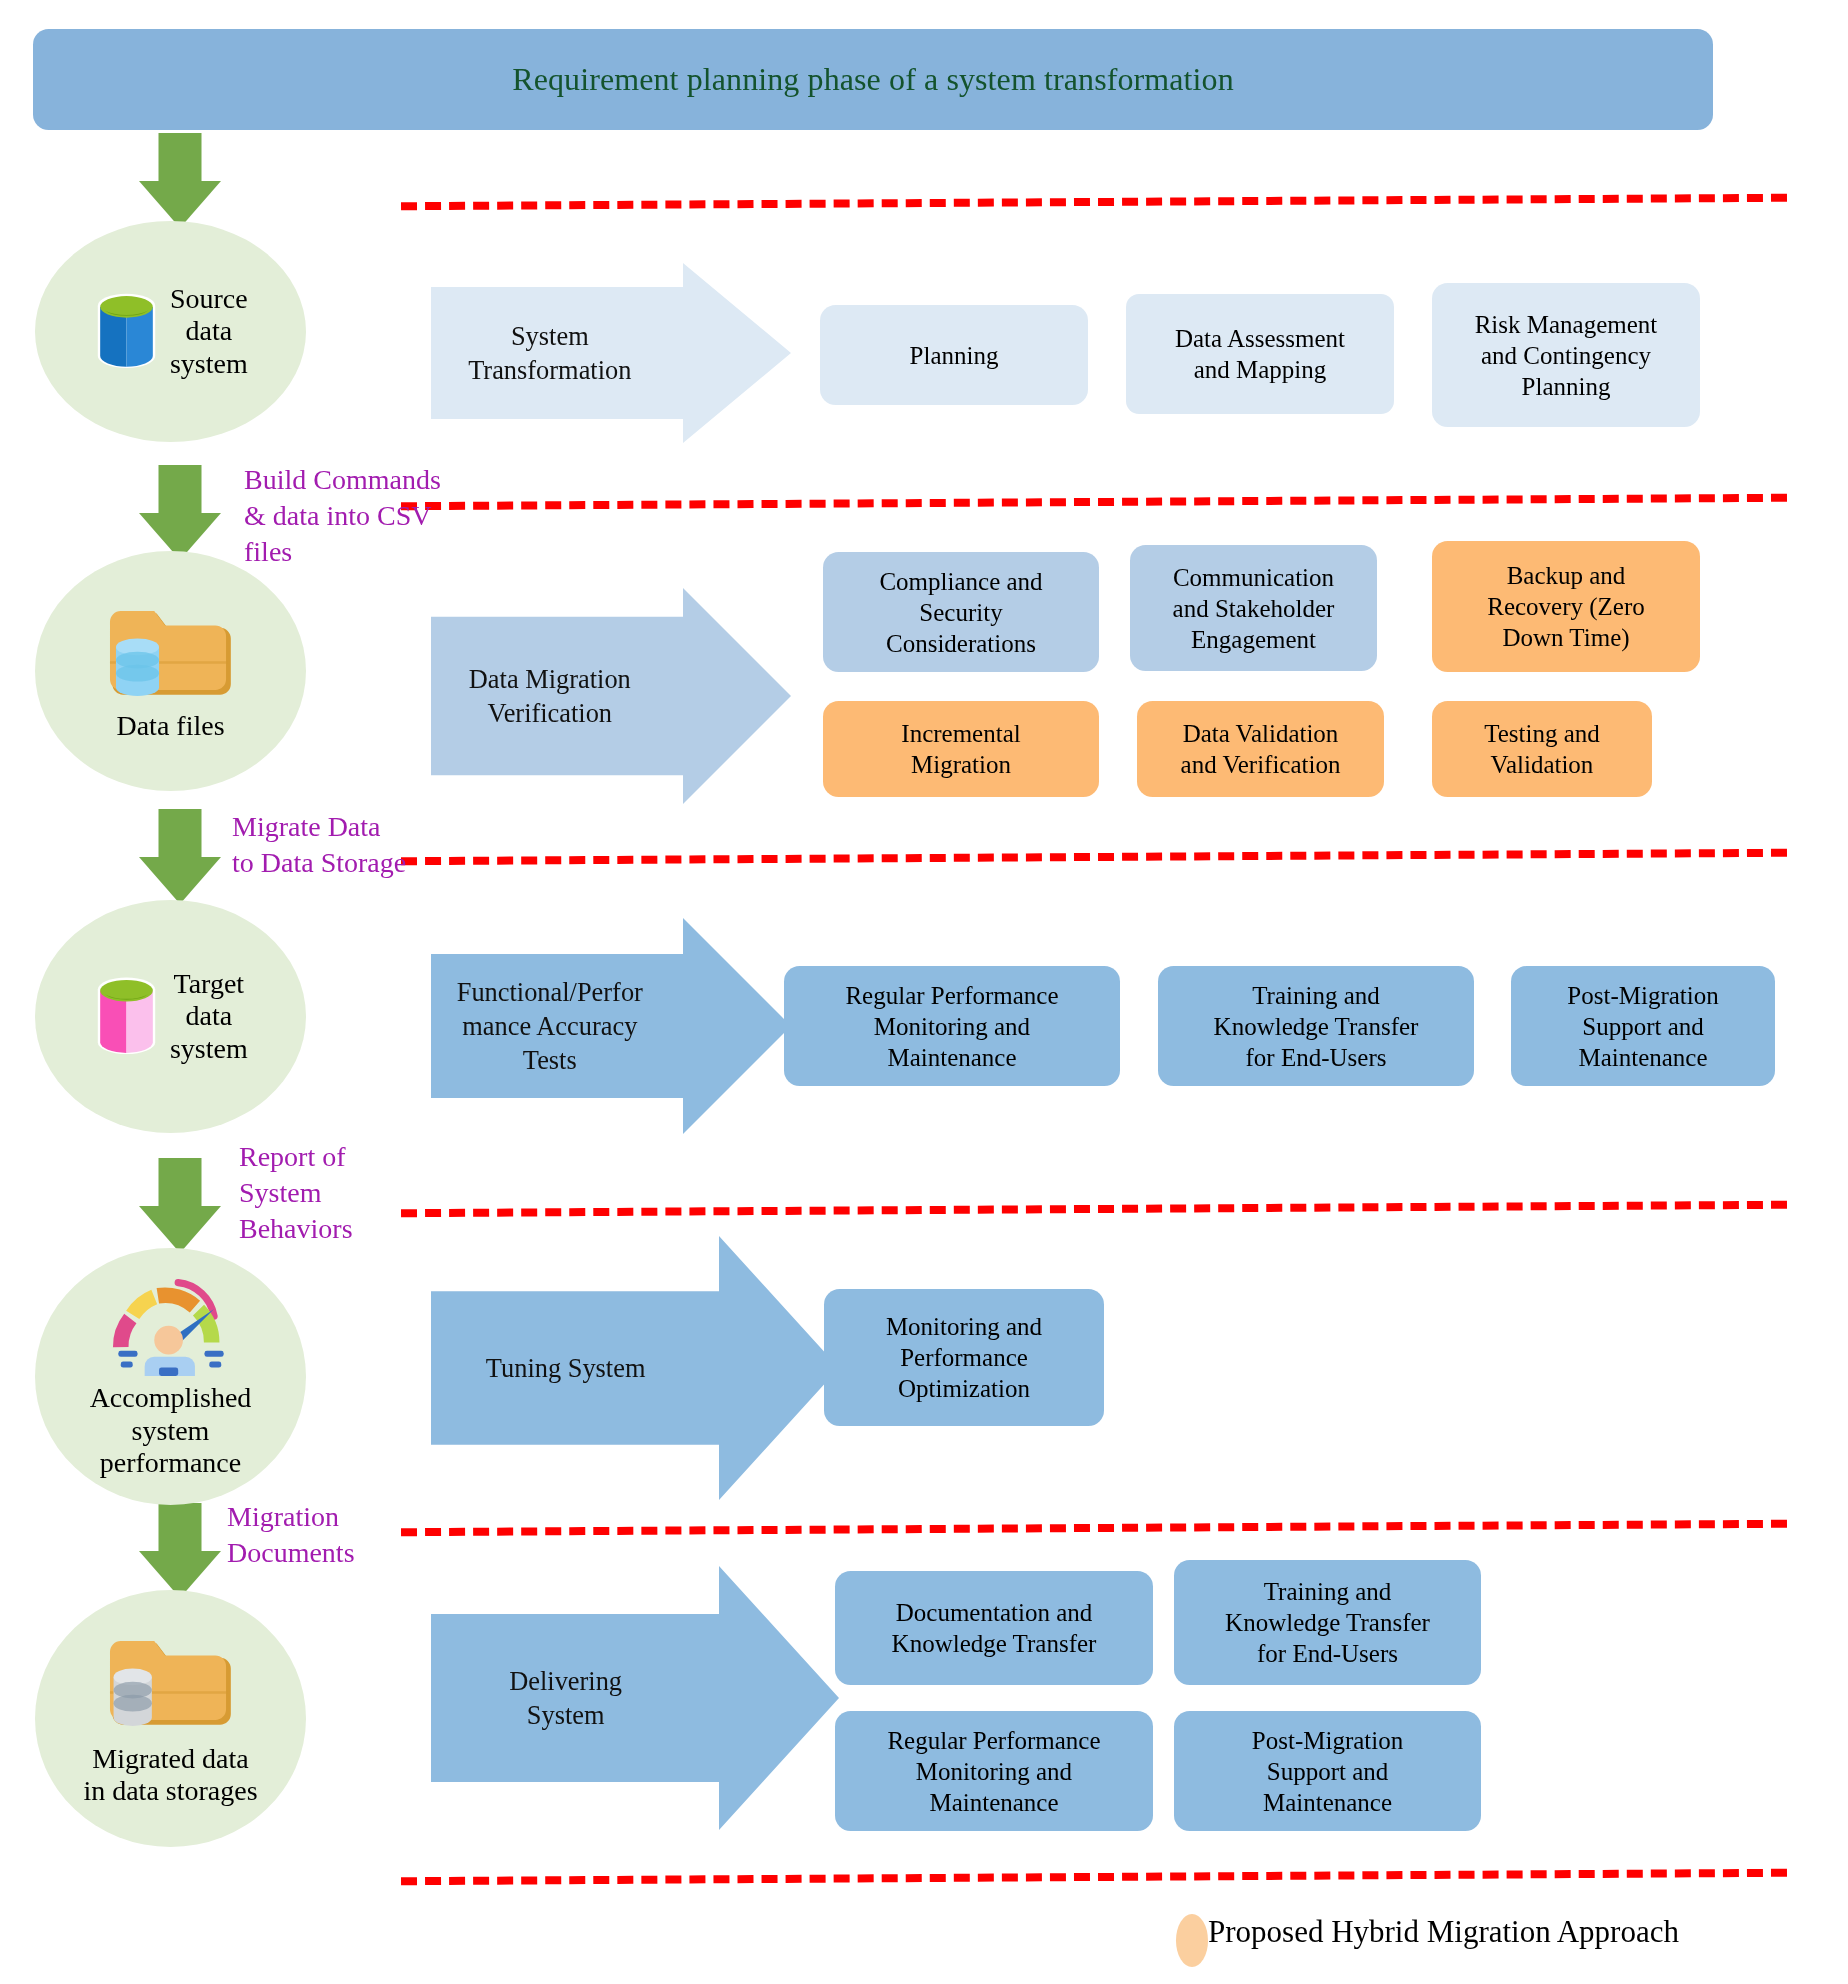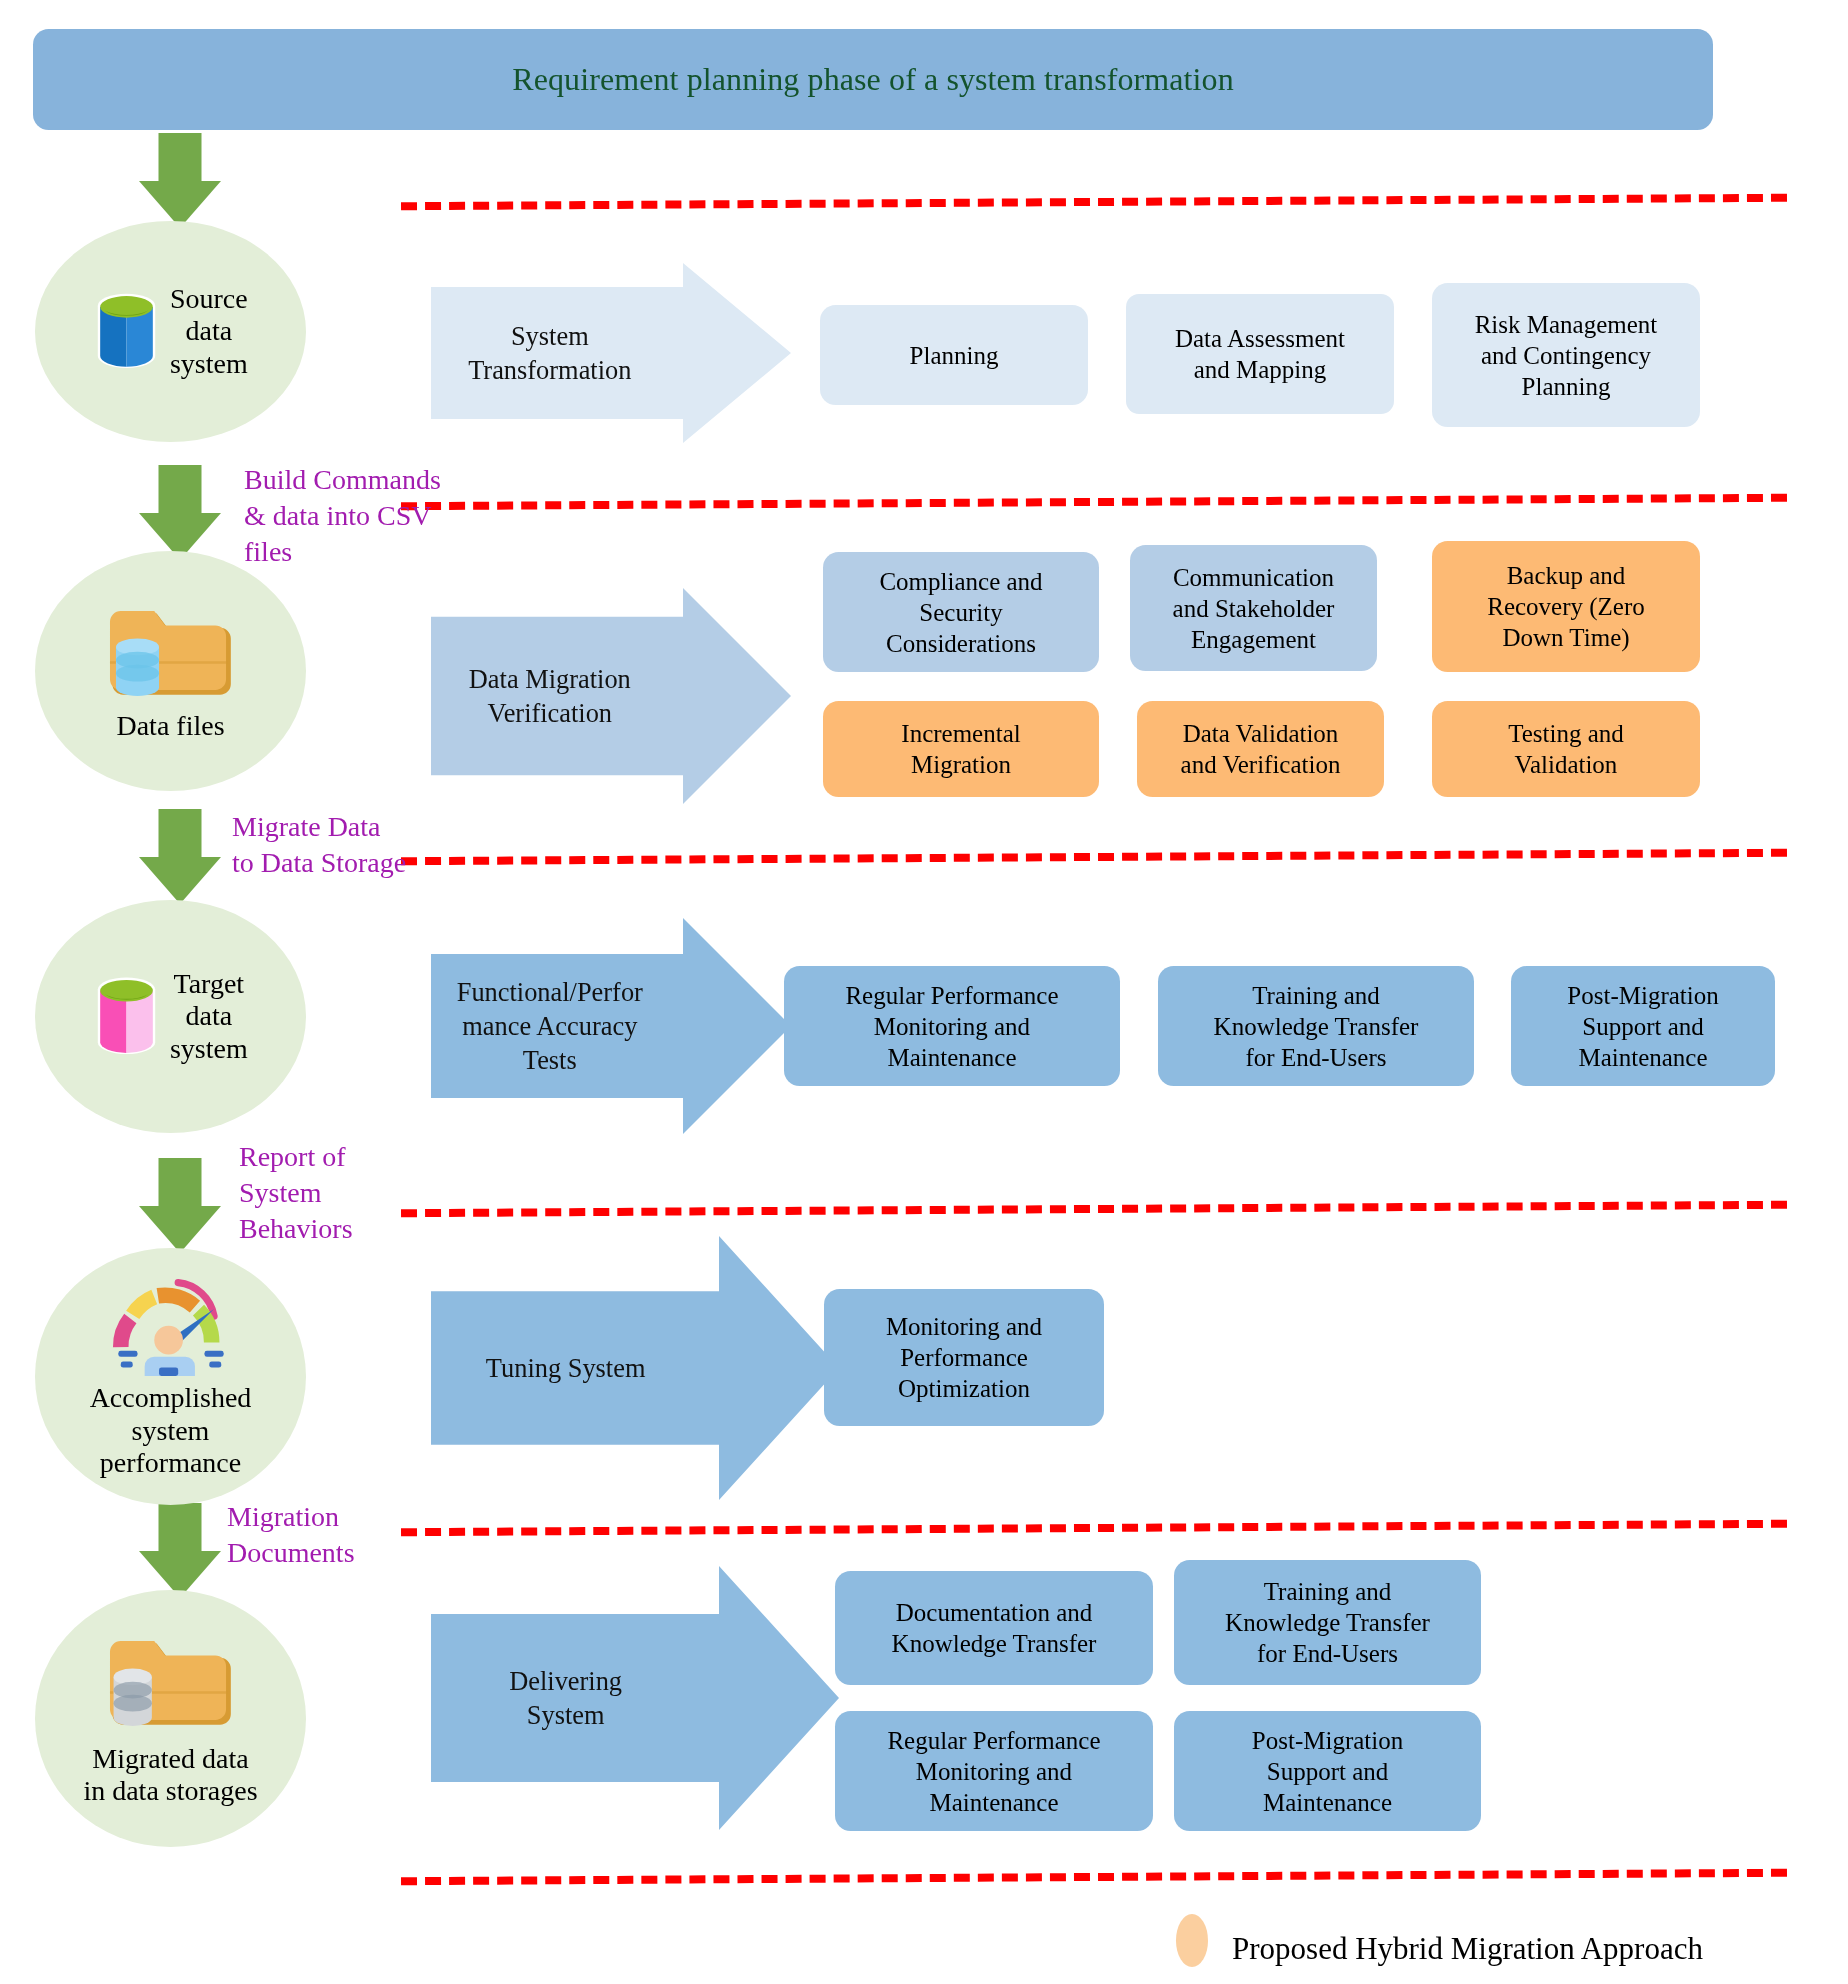--- a/index.html
+++ b/index.html
@@ -128,22 +128,21 @@
     font-size:28px;
     line-height:1.28;
     color:#a21caf;
     white-space:pre-line;
   }
 
   
   .legend{
     position:absolute;
     display:flex;
-    align-items:flex-end;
-    gap:24px;
+    align-items:flex-start;
   }
   .legend-swatch{
     width:32px;height:53px;
     border-radius:50%;
     background:#fbcf9f;
   }
   .legend-text{ font-size:31px; color:#000; }
 </style>
 </head>
 <body>
@@ -333,21 +332,21 @@
   </div>
 
   <div class="card c-orange" style="left:823px; top:701px; width:276px; height:96px;">
     <span style="white-space: pre-line;">Incremental
 Migration</span>
   </div>
   <div class="card c-orange" style="left:1130px; top:701px; width:247px; height:96px;margin-left:7px;">
     <span style="white-space: pre-line;">Data Validation
 and Verification</span>
   </div>
-  <div class="card c-orange" style="left:1432px; top:701px; width:268px; height:96px;">
+  <div class="card c-orange" style="left:1432px; top:701px; width:220px; height:96px;">
     <span style="white-space: pre-line;">Testing and
 Validation</span>
   </div>
 
   <div class="flowarrow" style="left:431px; top:918px; width:360px; height:216px;">
     <svg class="shape" viewBox="0 0 600 360" preserveAspectRatio="none">
       <polygon points="0,60 420,60 420,0 600,180 420,360 420,300 0,300" fill="#8ebbe0"></polygon>
     </svg>
     <div class="flabel" style="white-space: pre-line;">Functional/Perfor
 mance Accuracy

